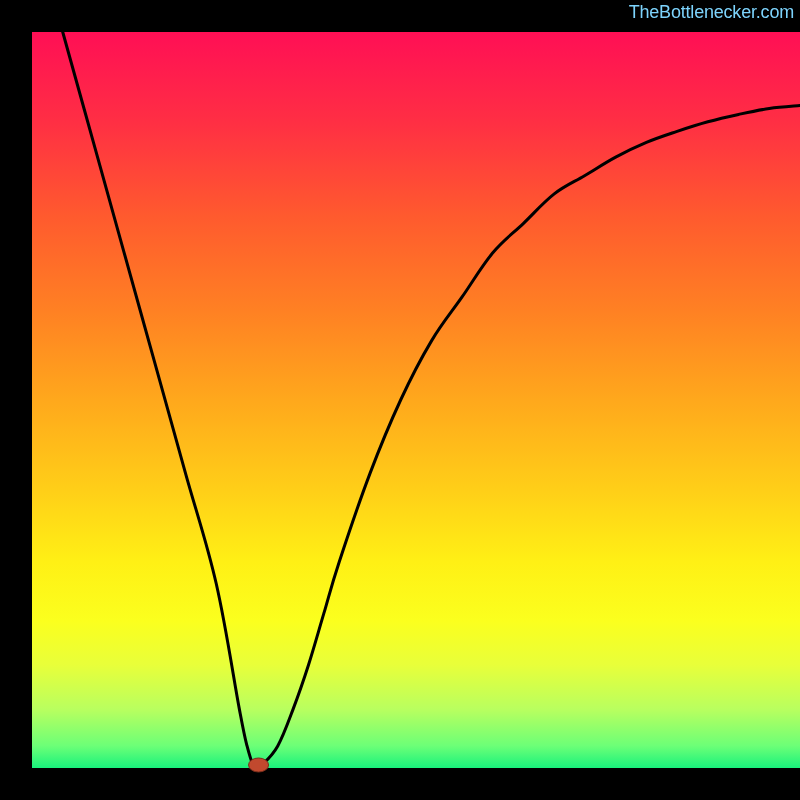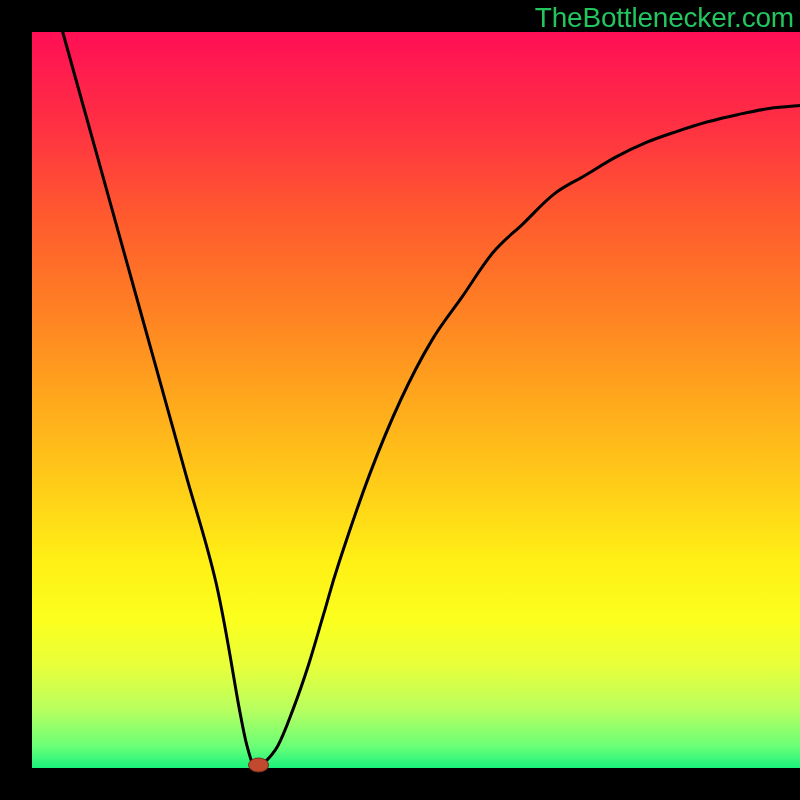--- a/index.html
+++ b/index.html
@@ -14,23 +14,23 @@
   .frame {
     position: relative;
     width: 800px;
     height: 800px;
     box-sizing: border-box;
   }
   .watermark {
     position: absolute;
     top: 2px;
     right: 6px;
-    font-size: 28px;
+    font-size: 18px;
     font-weight: 500;
-    color: #22c55e;
+    color: #7dd3fc;
     letter-spacing: -0.2px;
     text-align: right;
   }
   svg { display: block; }
 </style>
 </head>
 <body>
 
 <div class="frame">
   <div class="watermark">TheBottlenecker.com</div>

